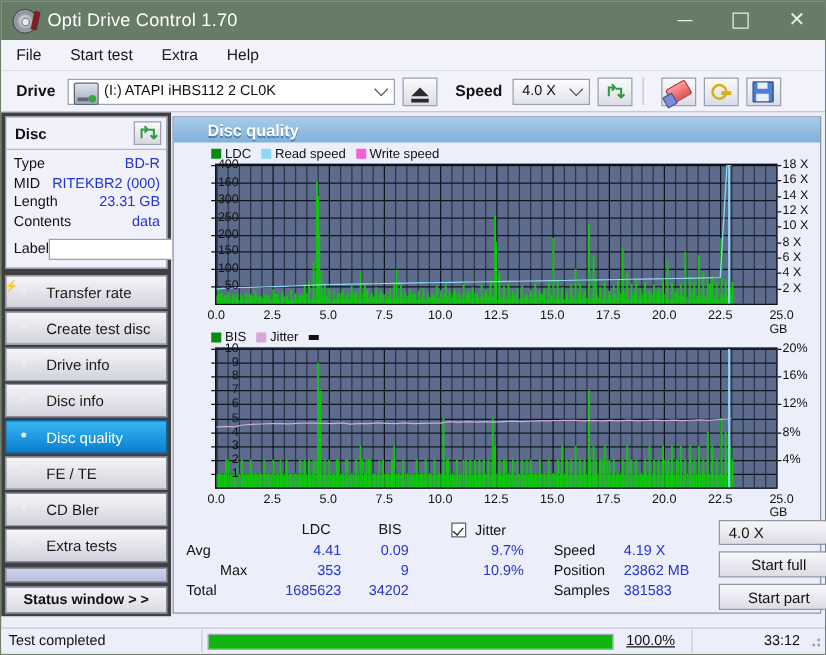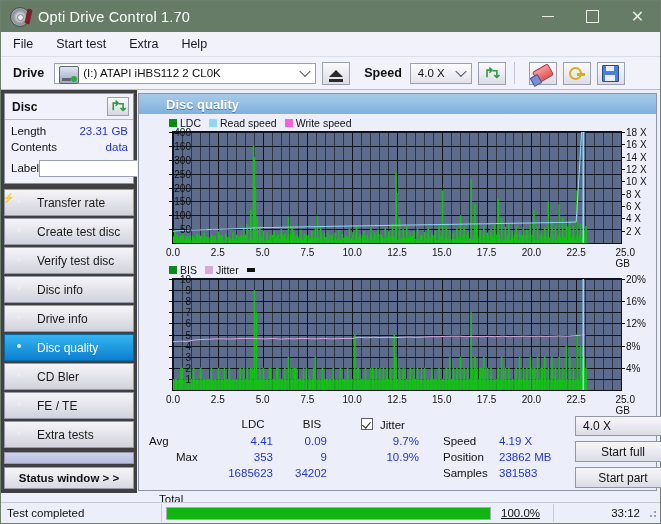--- a/index.html
+++ b/index.html
@@ -199,20 +199,28 @@
           <div class="t">Disc</div>
           <div class="refresh-btn">
             <span class="arrows">
                 <span class="a1">↱</span>
                 <span class="a2">↴</span>
               </span>
           </div>
         </div>
         <div class="disc-rows">
           <div class="drow">
+            <span class="k">Type</span>
+            <span class="v">BD-R</span>
+          </div>
+          <div class="drow">
+            <span class="k">MID</span>
+            <span class="v">RITEKBR2 (000)</span>
+          </div>
+          <div class="drow">
             <span class="k">Length</span>
             <span class="v">23.31 GB</span>
           </div>
           <div class="drow">
             <span class="k">Contents</span>
             <span class="v">data</span>
           </div>
           <div class="labelrow">
             <span class="k">Label</span>
             <input class="label-input" value="" style="">
@@ -227,41 +235,37 @@
         <div class="navbtn">
           <span class="g"><span class="gdisc"><span class="spark">⚡</span></span></span>
           <span>Transfer rate</span>
         </div>
         <div class="navbtn">
           <span class="g"><span class="gdisc"></span></span>
           <span>Create test disc</span>
         </div>
         <div class="navbtn">
           <span class="g"><span class="gdisc"></span></span>
-          <span>Verify test disc</span>
+          <span>Drive info</span>
         </div>
         <div class="navbtn">
           <span class="g"><span class="gdisc"></span></span>
           <span>Disc info</span>
         </div>
-        <div class="navbtn">
-          <span class="g"><span class="gdisc"></span></span>
-          <span>Drive info</span>
-        </div>
         <div class="navbtn sel">
           <span class="g"><span class="gdisc"></span></span>
           <span>Disc quality</span>
         </div>
         <div class="navbtn">
           <span class="g"><span class="gdisc"></span></span>
-          <span>CD Bler</span>
+          <span>FE / TE</span>
         </div>
         <div class="navbtn">
           <span class="g"><span class="gdisc"></span></span>
-          <span>FE / TE</span>
+          <span>CD Bler</span>
         </div>
         <div class="navbtn">
           <span class="g"><span class="gdisc"></span></span>
           <span>Extra tests</span>
         </div>
       </div>
 
       <div class="statusdiv"></div>
       <div class="statusbtn">Status window &gt; &gt;</div>
     </div>
@@ -1355,21 +1359,21 @@
           <span class="st-col-h" style="left:150px;top:0;width:30px;text-align:center;">BIS</span>
 
           <span class="st-l" style="left:2px;top:17px;">Avg</span>
           <span class="st-v" style="left:60px;top:17px;width:66px;">4.41</span>
           <span class="st-v" style="left:130px;top:17px;width:50px;">0.09</span>
 
           <span class="st-l" style="left:2px;top:33px;margin-left:27px;">Max</span>
           <span class="st-v" style="left:60px;top:33px;width:66px;">353</span>
           <span class="st-v" style="left:130px;top:33px;width:50px;">9</span>
 
-          <span class="st-l" style="left:12px;top:49px;margin-top:26px;">Total</span>
+          <span class="st-l" style="left:2px;top:49px;">Total</span>
           <span class="st-v" style="left:46px;top:49px;width:80px;">1685623</span>
           <span class="st-v" style="left:130px;top:49px;width:50px;">34202</span>
 
           <span class="chk" style="left:214px;top:0px;"></span>
           <span class="st-l" style="left:233px;top:1px;">Jitter</span>
           <span class="st-v" style="left:208px;top:17px;width:64px;">9.7%</span>
           <span class="st-v" style="left:208px;top:33px;width:64px;">10.9%</span>
 
           <span class="st-l" style="left:296px;top:17px;">Speed</span>
           <span class="st-v" style="left:352px;top:17px;width:72px;text-align:left;">4.19 X</span>

